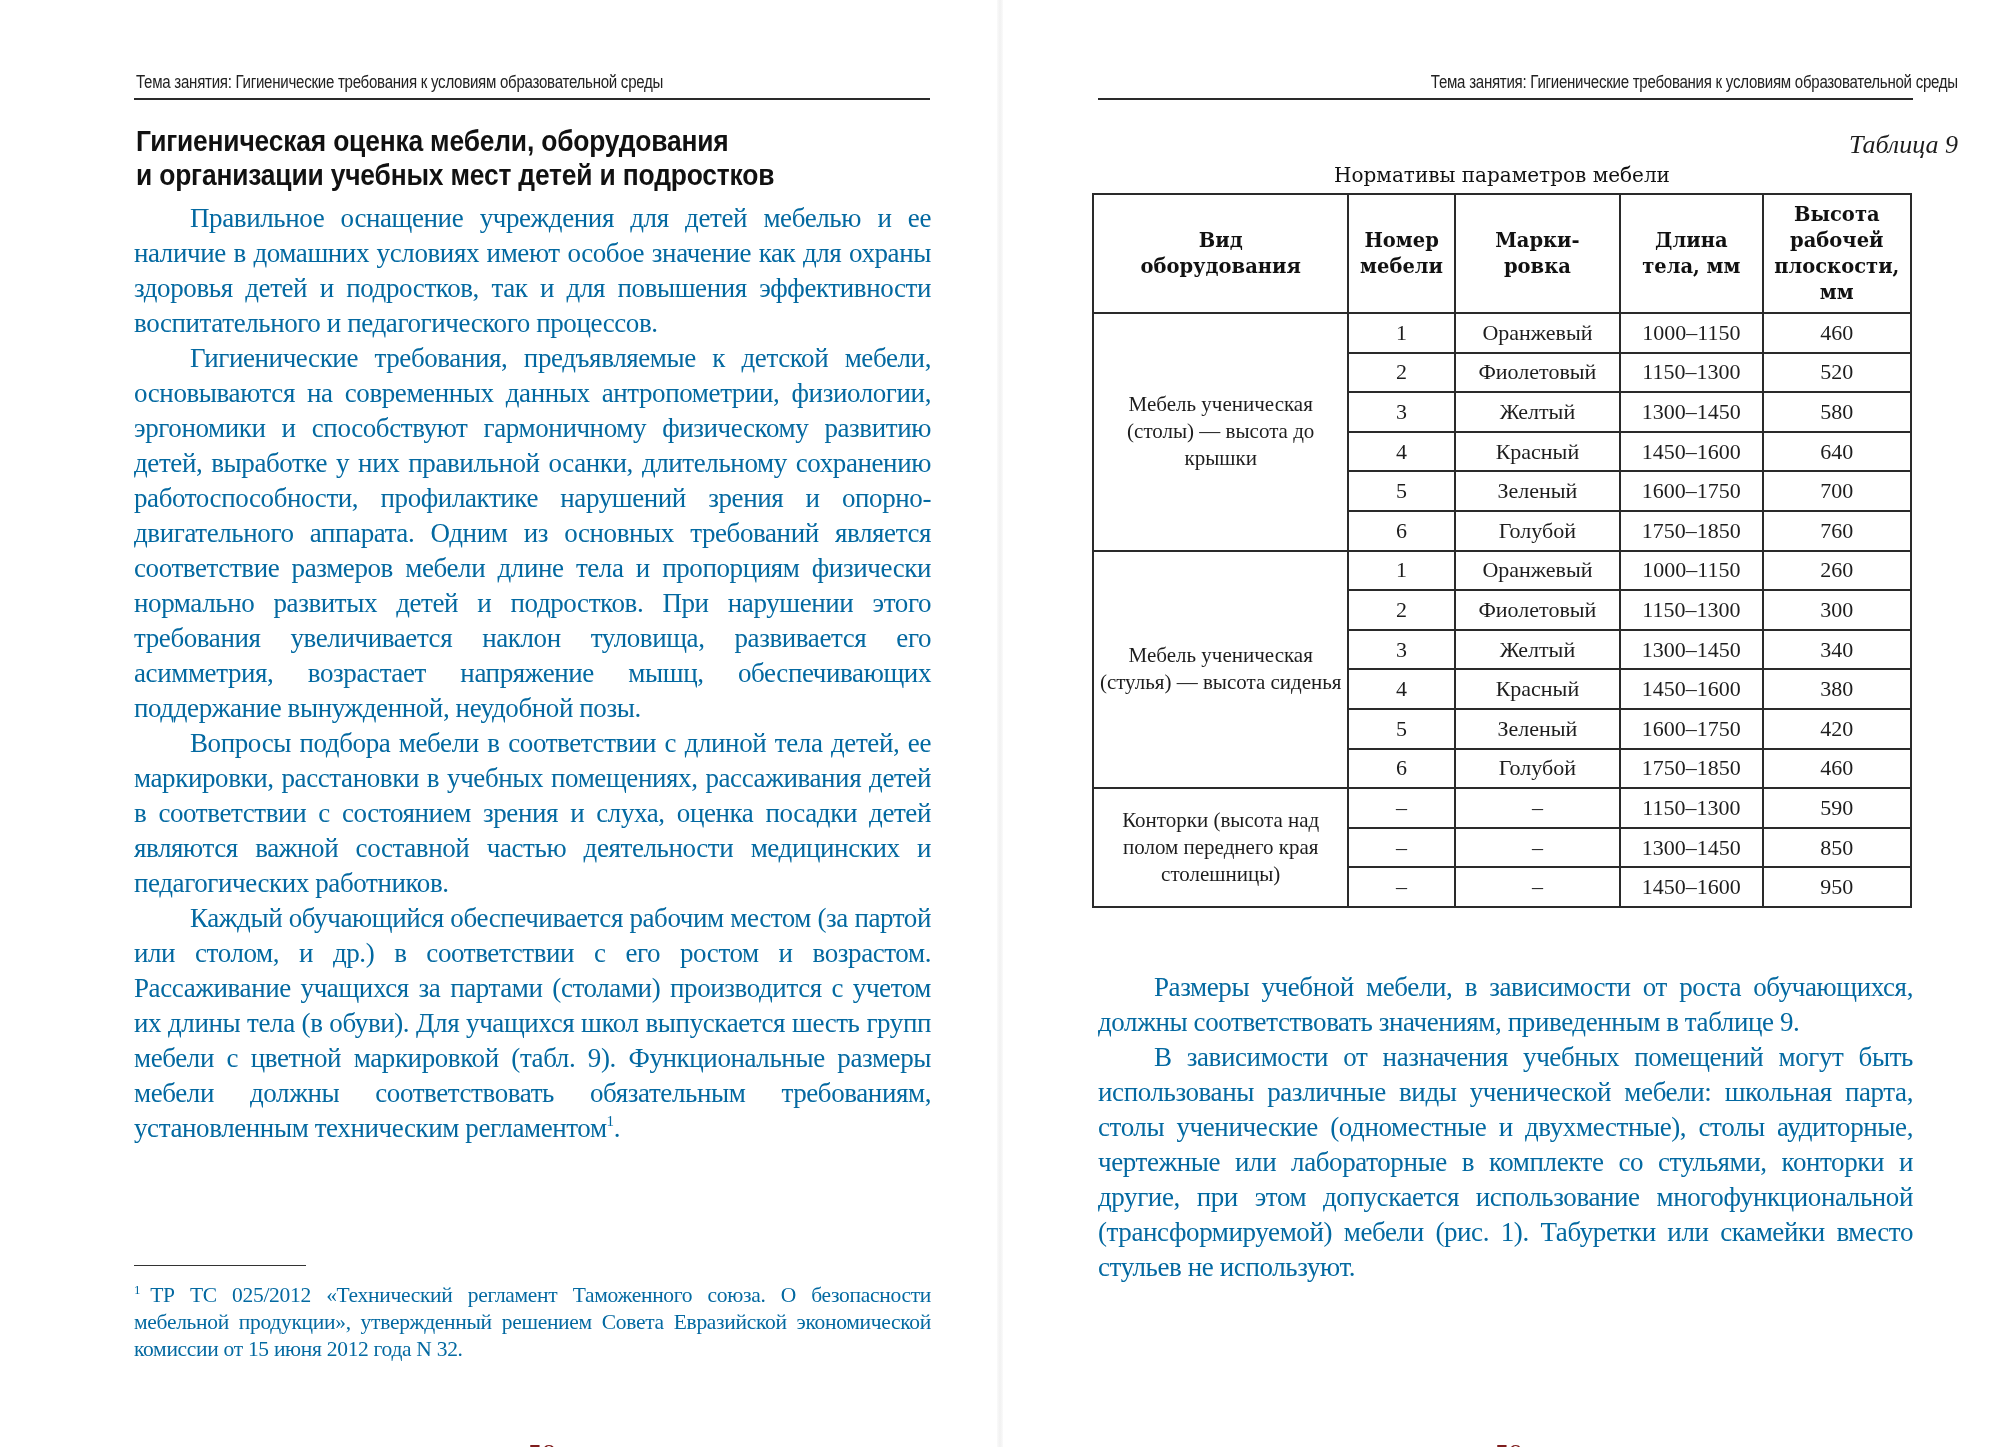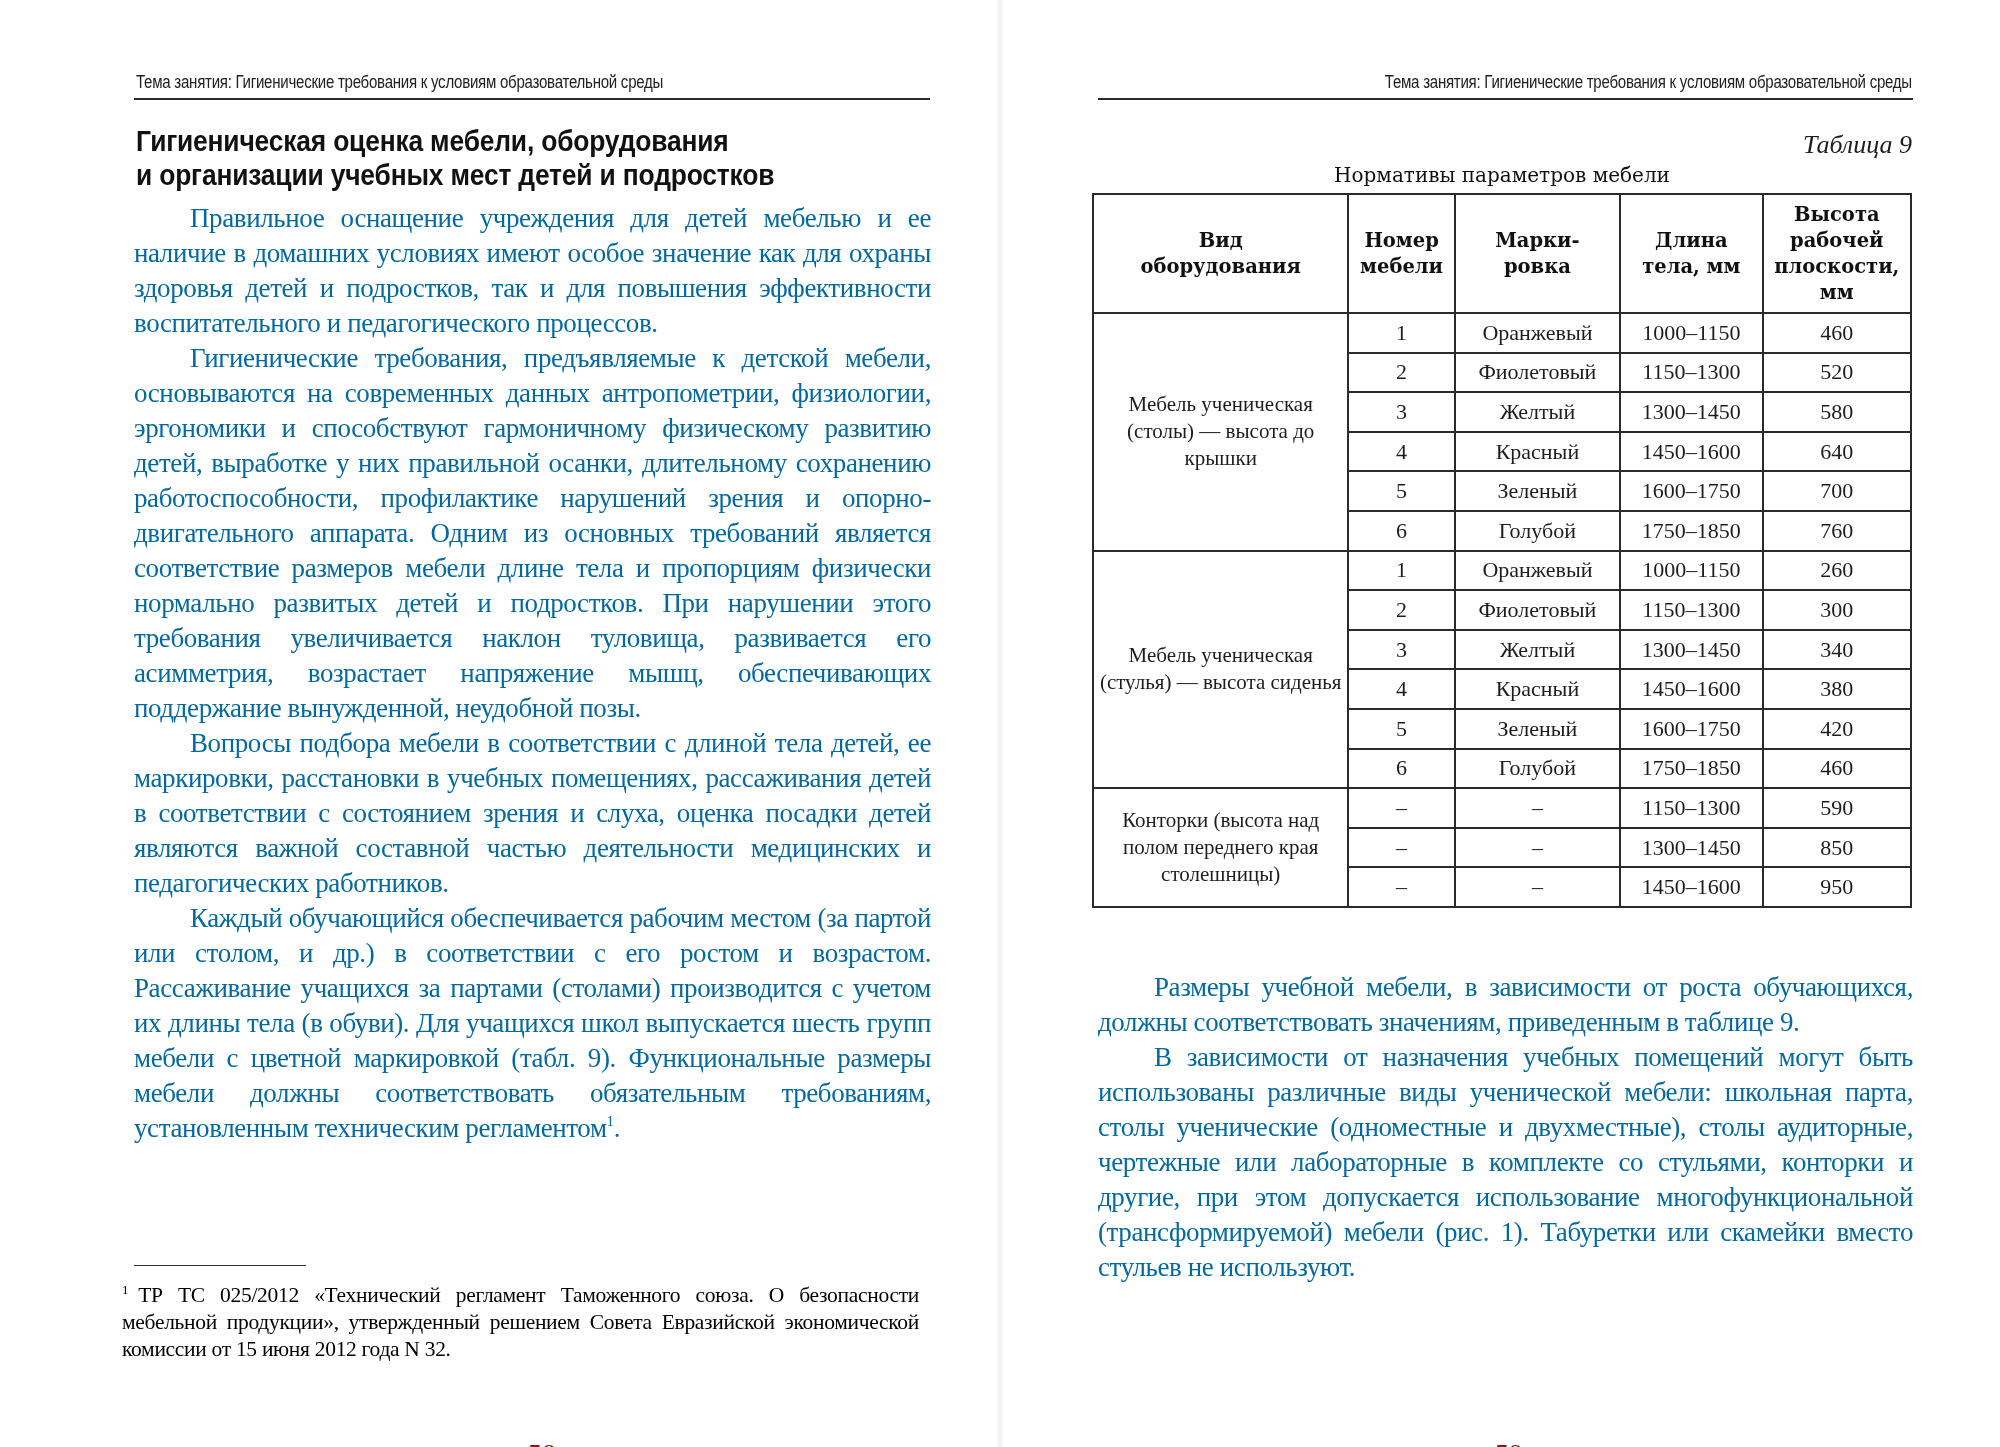--- a/index.html
+++ b/index.html
@@ -1,20 +1,20 @@
 <!DOCTYPE html>
 <html><head>
   <meta charset="utf-8">
   <style>
     html, body { margin: 0; padding: 0; }
     body {
       width: 2000px; height: 1447px; background: #ffffff; position: relative; overflow: hidden;
       color: #1e1e1e;
     }
-    .page { position: absolute; top: 0; height: 1447px; }
+    .page { position: absolute; top: 0; height: 1447px; padding-left: 46px; }
     .page.left { left: 0; width: 1000px; }
     .page.right { left: 1000px; width: 1000px; }
     .gutter {
       position: absolute; left: 997px; top: 0; width: 6px; height: 1447px;
       background: linear-gradient(to right, #fafafa, #f1f1f1, #fafafa);
     }
     .running-head {
       position: absolute; top: 72px; font-family: "Liberation Sans", sans-serif;
       font-size: 17.5px; letter-spacing: -0.3px; color: #222; transform: scaleX(0.86); white-space: nowrap;
     }
@@ -35,23 +35,23 @@
       position: absolute; font-family: "Liberation Serif", serif; font-size: 27px; line-height: 35px;
       color: #0369a1; text-align: justify; letter-spacing: -0.4px;
     }
     .body-text p { margin: 0; text-indent: 56px; }
     .left .body-text { left: 134px; top: 201px; width: 797px; }
     .right .body-text { left: 98px; top: 970px; width: 815px; }
     sup.fn { font-size: 15px; vertical-align: 11px; line-height: 0; }
 
     .fn-rule { position: absolute; left: 134px; top: 1265px; width: 172px; height: 1px; background: #333; }
     .footnote {
-      position: absolute; left: 122px; top: 1276px; width: 797px;
+      position: absolute; left: 134px; top: 1276px; width: 797px;
       font-family: "Liberation Serif", serif; font-size: 21.5px; line-height: 27px; text-align: justify;
-      color: #000000; letter-spacing: -0.3px;
+      color: #0369a1; letter-spacing: -0.3px;
     }
     .footnote .fn-mark { font-size: 13px; vertical-align: 8px; margin-right: 10px; }
 
     .page-number {
       position: absolute; top: 1398px; font-family: "Liberation Serif", serif; font-size: 28px; color: #7f1d1d;
       width: 200px; text-align: center; margin-top: 40px;
     }
     .left .page-number { left: 442px; }
     .right .page-number { left: 409px; text-align: center; }
 

